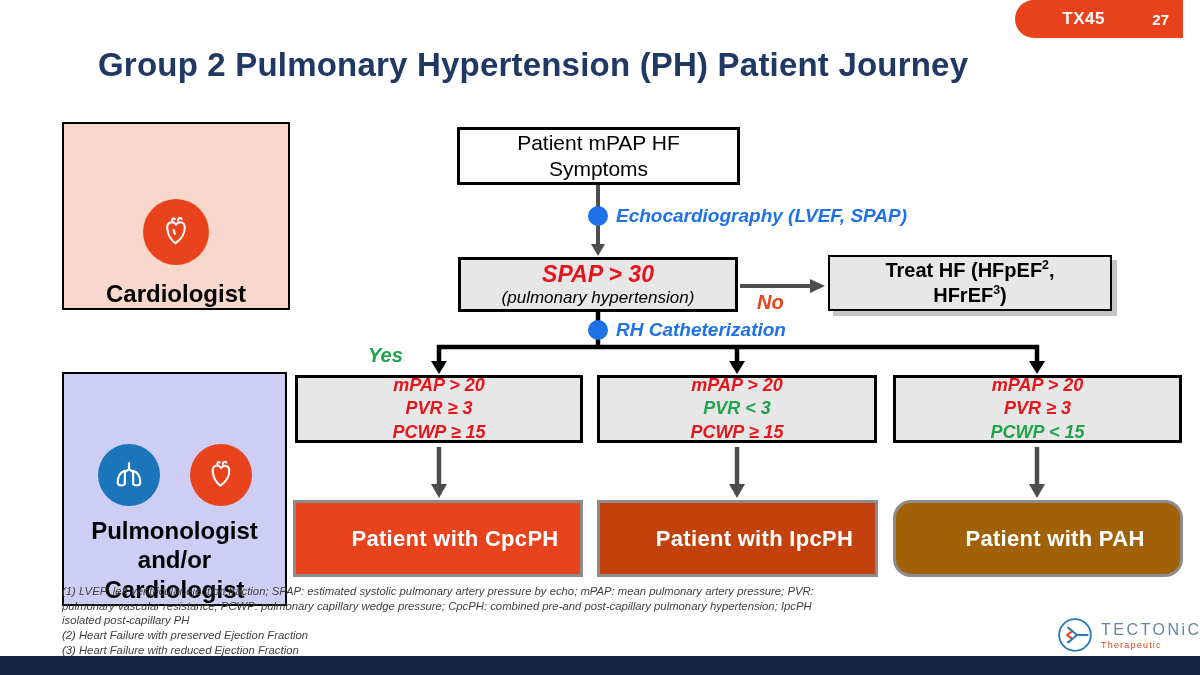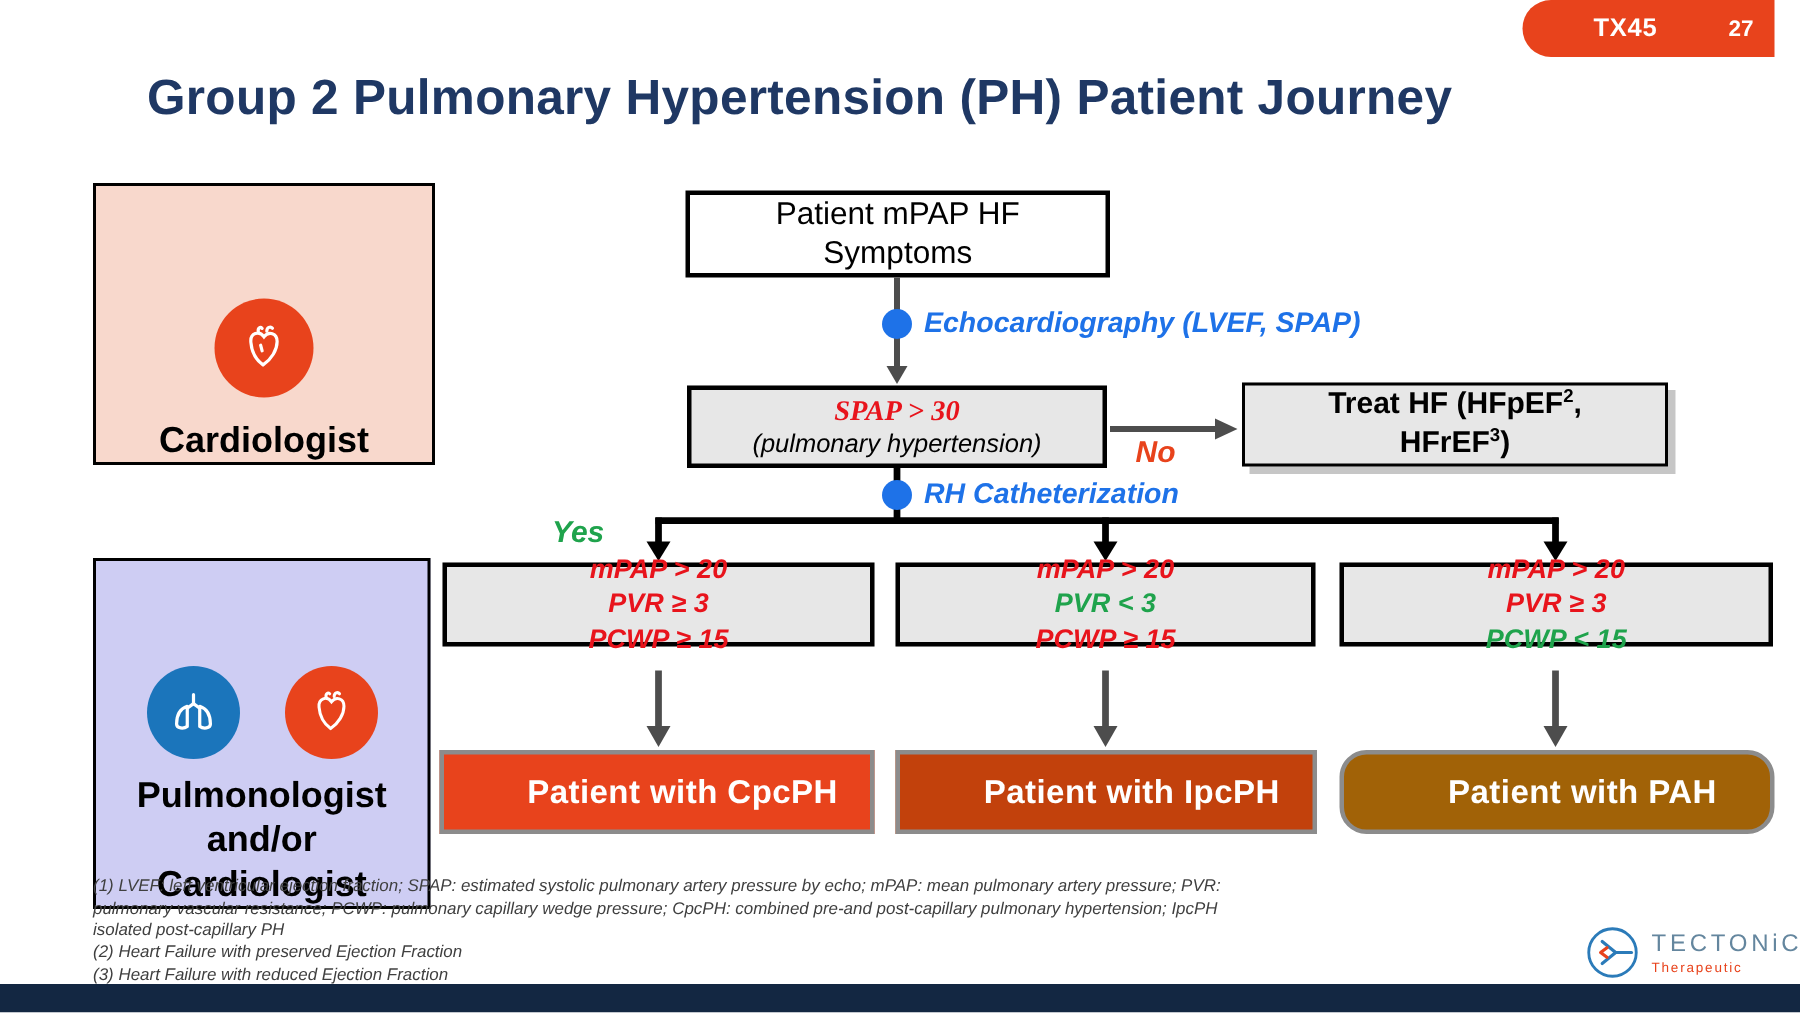--- a/index.html
+++ b/index.html
@@ -29,32 +29,32 @@
   .role-pulmo  .circle-icon { width:62px; height:62px; }
   .role-label { font-size:24px; font-weight:bold; color:#000; line-height:1.22; }
 
   
   .fbox { position:absolute; display:flex; flex-direction:column; align-items:center;
           justify-content:center; text-align:center; z-index:2; }
   .start-box { left:457px; top:127px; width:283px; height:58px; background:#fff;
                border:3px solid #000; font-size:21px; color:#000; line-height:1.25; }
   .spap-box  { left:458px; top:257px; width:280px; height:55px; background:#E7E7E7;
                border:3px solid #000; }
-  .spap-l1 { font-size:19px; font-weight:bold; font-style:italic;font-family:Liberation Serif, serif; }
+  .spap-l1 { font-size:23px; font-weight:bold; font-style:italic; }
   .spap-l2 { font-size:17px; font-style:italic; color:#000; }
   .treat-box { left:828px; top:255px; width:284px; height:56px; background:#E7E7E7;
                border:2.5px solid #000; box-shadow:5px 5px 0 rgba(128,128,128,0.45);
                font-size:20px; font-weight:bold; color:#000; line-height:1.25; }
   sup { font-size:0.62em; vertical-align:super; }
 
-  .cbox { position:absolute; top:375px; height:56px; background:#E7E7E7; border:3px solid #000;
+  .cbox { position:absolute; top:375px; height:68px; background:#E7E7E7; border:3px solid #000;
           display:flex; flex-direction:column; align-items:center; justify-content:center; z-index:2; }
   .cline { font-size:18px; font-weight:bold; font-style:italic; line-height:1.28; }
 
-  .rbox { position:absolute; top:500px; height:56px; border:3px solid #8C8C8C;
+  .rbox { position:absolute; top:500px; height:77px; border:3px solid #8C8C8C;
           display:flex; align-items:center; justify-content:center; z-index:2;padding-left:34px; }
   .rbox span { color:#fff; font-size:22px; font-weight:bold; letter-spacing:0.3px; }
 
   .flow-label { position:absolute; font-weight:bold; font-style:italic; z-index:3; }
   .lbl-echo { left:616px; top:205px; font-size:19px; }
   .lbl-rhc  { left:616px; top:319px; font-size:19px; }
   .lbl-no   { left:757px; top:291px; font-size:20px; }
   .lbl-yes  { left:368px; top:344px; font-size:20px; }
 
   .connectors { position:absolute; left:0; top:0; z-index:1; }

